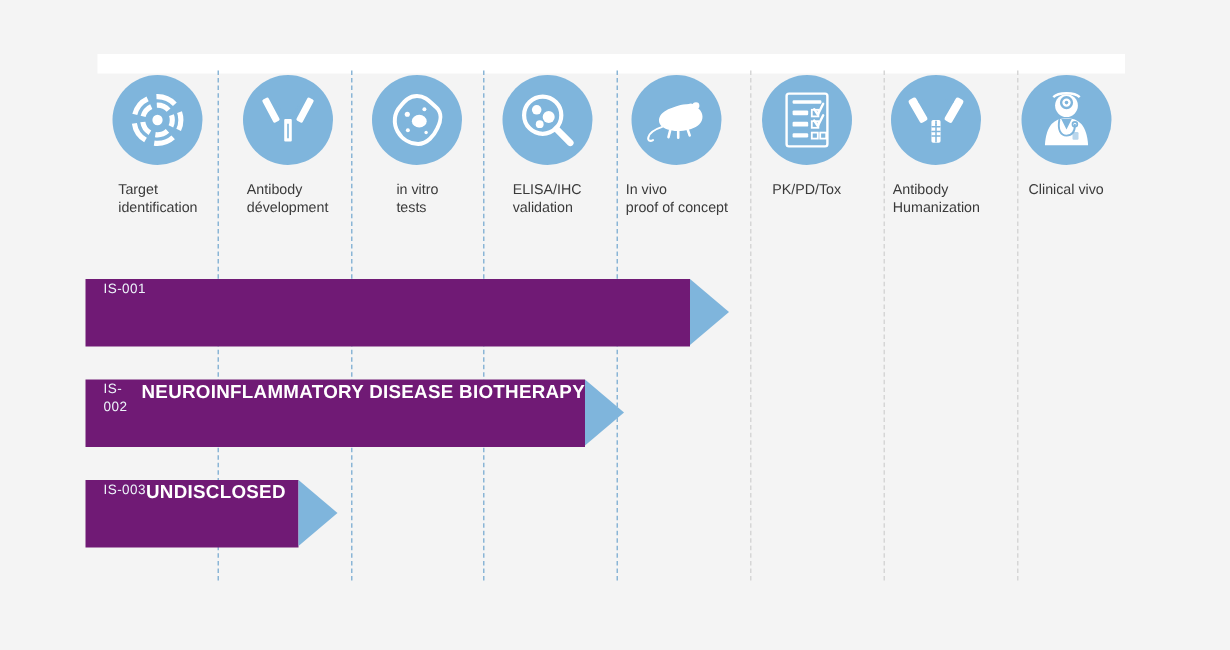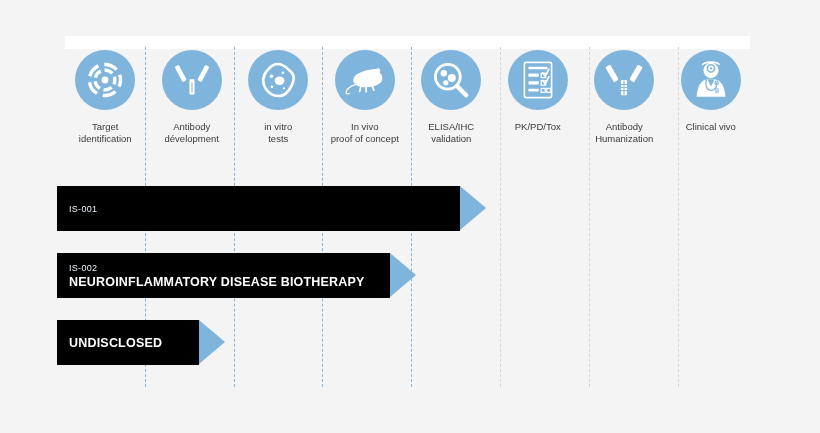--- a/index.html
+++ b/index.html
@@ -65,43 +65,42 @@
     height: 60px;
     border-radius: 50%;
     background: #7fb5dc;
     display: flex;
     align-items: center;
     justify-content: center;
   }
   .stage-icon svg { display: block; }
   .stage-label {
     margin-top: 11px;
-    text-align: center;
+    text-align: left;
     font-size: 9.5px;
     line-height: 12px;
     color: #3a3a3a;
     white-space: pre-line;
   }
   .stage-label.italic { }
 
   
   .programs {
     position: absolute;
     left: 0;
     top: 186px;
     width: 820px;
   }
   .program {
     position: absolute;
     left: 57px;
     height: 45px;
-    background: #000000;
-    display: flex;
-    flex-direction: column;
-    justify-content: center;
+    background: #701a75;
+    display: flex;
+    flex-direction: row;
     padding-left: 12px;
     box-sizing: border-box;
   }
   .program .code {
     font-size: 9px;
     color: #edf4fa;
     letter-spacing: 0.3px;
     line-height: 12px;
   }
   .program .name {
@@ -181,43 +180,43 @@
       <circle cx="63" cy="31" r="3.5" fill="#fff"></circle>
       <circle cx="34" cy="68" r="3.5" fill="#fff"></circle>
       <circle cx="66" cy="72" r="3" fill="#fff"></circle>
     </svg>
         </div>
         <div class="stage-label italic">in vitro
 tests</div>
       </div>
       <div class="stage">
         <div class="stage-icon">
+    <svg width="40" height="40" viewBox="0 0 100 100" aria-hidden="true">
+      <circle cx="42" cy="42" r="31" fill="none" stroke="#fff" stroke-width="7"></circle>
+      <circle cx="32" cy="33" r="8" fill="#fff"></circle>
+      <circle cx="52" cy="45" r="10" fill="#fff"></circle>
+      <circle cx="37" cy="57" r="6.5" fill="#fff"></circle>
+      <line x1="65" y1="65" x2="88" y2="88" stroke="#fff" stroke-width="11" stroke-linecap="round"></line>
+    </svg>
+        </div>
+        <div class="stage-label">ELISA/IHC
+validation</div>
+      </div>
+      <div class="stage">
+        <div class="stage-icon">
     <svg width="42" height="38" viewBox="0 0 110 80" aria-hidden="true">
       <path d="M62 14 C74 10 90 14 97 24 C103 33 101 44 92 50 C82 57 66 60 52 59 C40 58 30 54 26 47 C22 39 26 30 34 25 C42 20 53 17 62 14 Z" fill="#fff"></path>
       <circle cx="80" cy="21" r="10" fill="#fff"></circle>
       <circle cx="89" cy="15" r="6" fill="#fff"></circle>
       <path d="M30 52 C18 56 8 62 6 70 C4 76 9 78 14 75" fill="none" stroke="#fff" stroke-width="3.5" stroke-linecap="round"></path>
       <path d="M44 58 l-3 12 M58 59 l0 12 M74 55 l4 12" stroke="#fff" stroke-width="4.5" stroke-linecap="round"></path>
     </svg>
         </div>
         <div class="stage-label">In vivo
 proof of concept</div>
-      </div>
-      <div class="stage">
-        <div class="stage-icon">
-    <svg width="40" height="40" viewBox="0 0 100 100" aria-hidden="true">
-      <circle cx="42" cy="42" r="31" fill="none" stroke="#fff" stroke-width="7"></circle>
-      <circle cx="32" cy="33" r="8" fill="#fff"></circle>
-      <circle cx="52" cy="45" r="10" fill="#fff"></circle>
-      <circle cx="37" cy="57" r="6.5" fill="#fff"></circle>
-      <line x1="65" y1="65" x2="88" y2="88" stroke="#fff" stroke-width="11" stroke-linecap="round"></line>
-    </svg>
-        </div>
-        <div class="stage-label">ELISA/IHC
-validation</div>
       </div>
       <div class="stage">
         <div class="stage-icon">
     <svg width="36" height="40" viewBox="0 0 80 100" aria-hidden="true">
       <rect x="6" y="6" width="68" height="88" rx="4" fill="none" stroke="#fff" stroke-width="4"></rect>
       <rect x="16" y="17" width="48" height="6" rx="2" fill="#fff"></rect>
       <rect x="16" y="34" width="26" height="8" rx="2" fill="#fff"></rect>
       <rect x="16" y="53" width="26" height="8" rx="2" fill="#fff"></rect>
       <rect x="16" y="72" width="26" height="7" rx="2" fill="#fff"></rect>
       <rect x="48" y="33" width="11" height="11" fill="none" stroke="#fff" stroke-width="3"></rect>
@@ -276,18 +275,19 @@
       <div class="program" style="top: 0px; width: 403px;">
         <div class="code">IS-001</div>
         <div class="tip"></div>
       </div>
       <div class="program" style="top: 67px; width: 333px;">
         <div class="code">IS-002</div>
         <div class="name">NEUROINFLAMMATORY DISEASE BIOTHERAPY</div>
         <div class="tip"></div>
       </div>
       <div class="program" style="top: 134px; width: 142px;">
+        <div class="code">IS-003</div>
         <div class="name">UNDISCLOSED</div>
         <div class="tip"></div>
       </div>
     </div>
 
 </div>
 
 </body></html>

